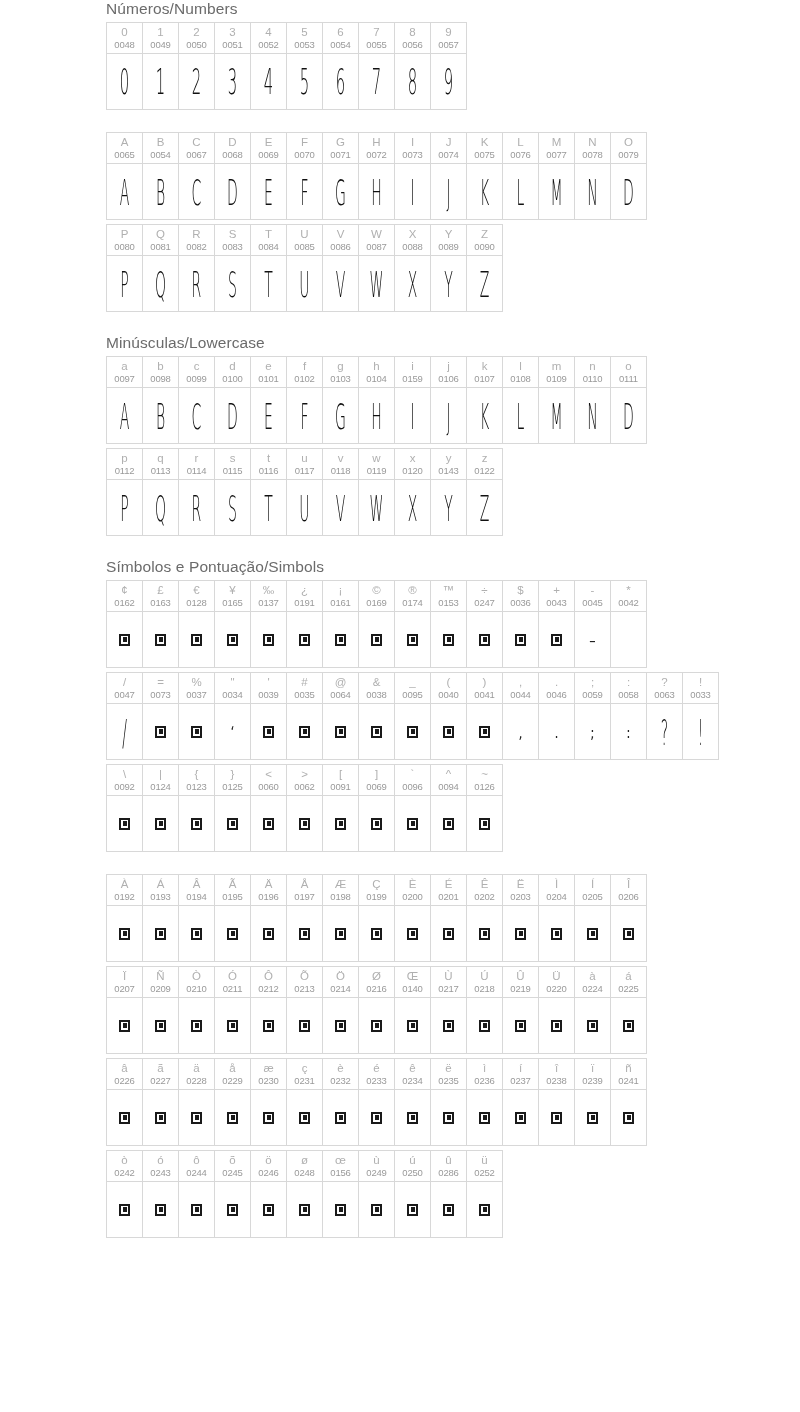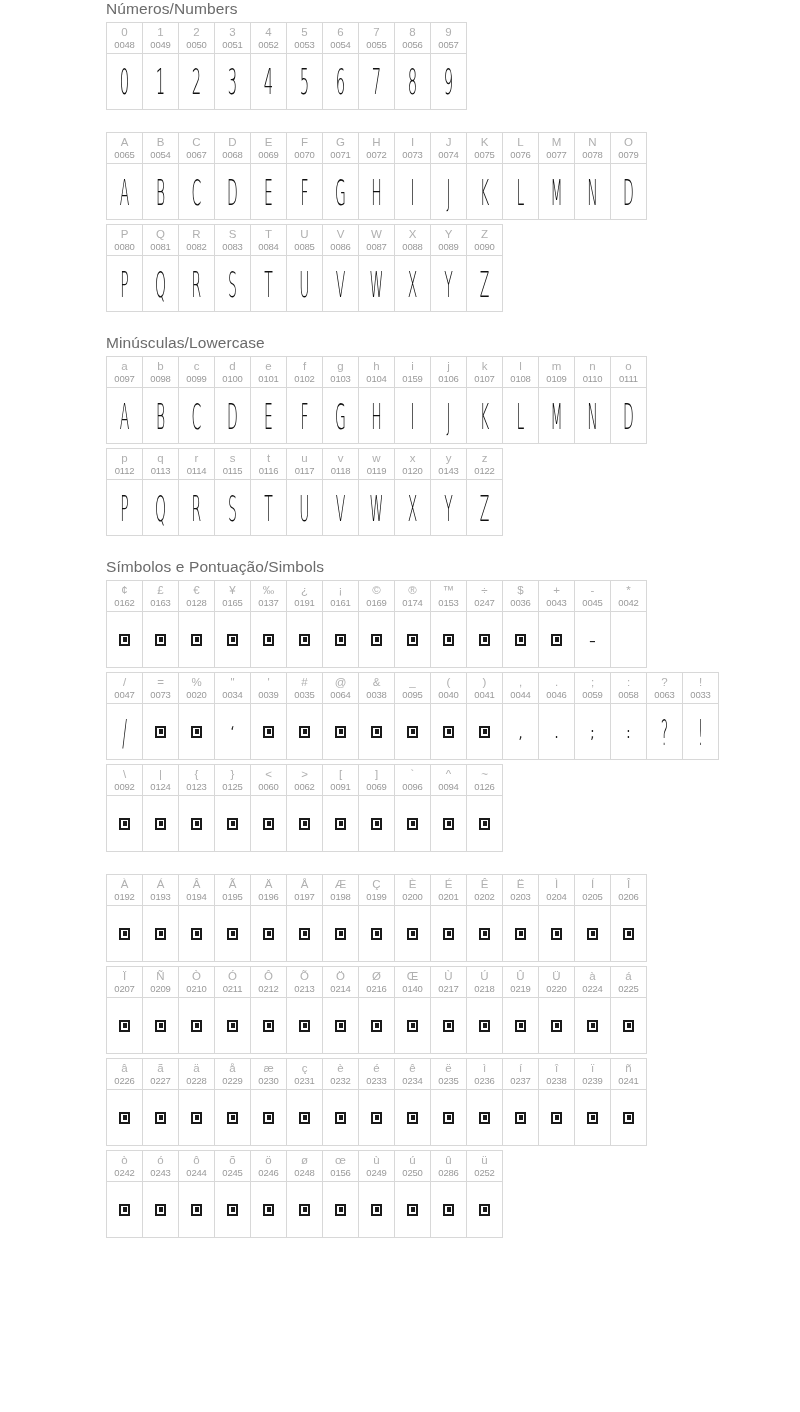--- a/index.html
+++ b/index.html
@@ -677,21 +677,21 @@
           <div class="cell cell-head">
             <div class="ch">/</div>
             <div class="code">0047</div>
           </div>
           <div class="cell cell-head">
             <div class="ch">=</div>
             <div class="code">0073</div>
           </div>
           <div class="cell cell-head">
             <div class="ch">%</div>
-            <div class="code">0020</div>
+            <div class="code">0037</div>
           </div>
           <div class="cell cell-head">
             <div class="ch">"</div>
             <div class="code">0034</div>
           </div>
           <div class="cell cell-head">
             <div class="ch">'</div>
             <div class="code">0039</div>
           </div>
           <div class="cell cell-head">

